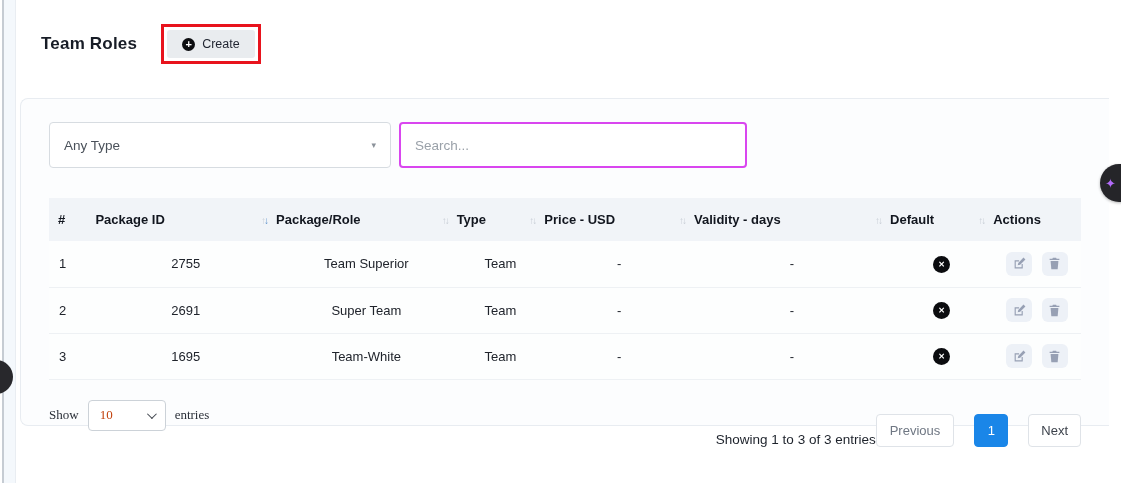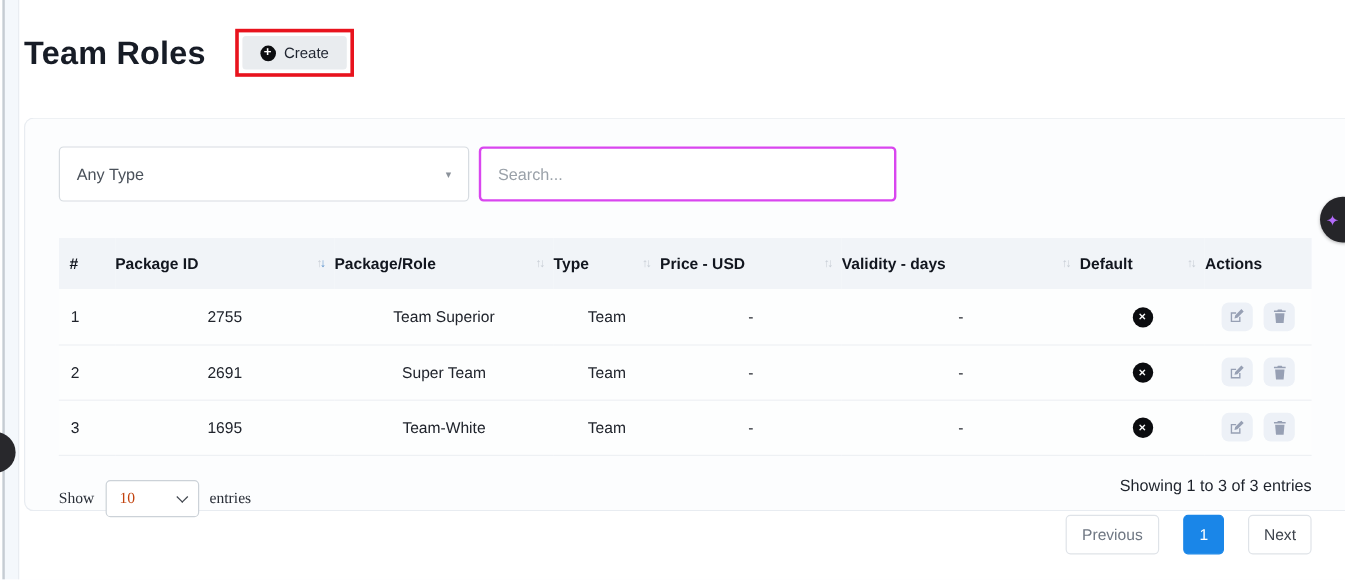--- a/index.html
+++ b/index.html
@@ -14,21 +14,21 @@
   
   .left-strip {
     position: absolute; left: 2px; top: 0; bottom: 0; width: 14px;
     background: #f4f8fc;
     border-left: 2px solid #c6ccd3;
     border-right: 1px solid #e9edf2;
   }
   
   .page-header { padding: 24px 0 0 20px; position: relative; z-index: 2; }
   .title-row { display: flex; align-items: center; }
-  .page-title { font-size: 27px; font-weight: 700; color: #171c26; letter-spacing: .2px; }
+  .page-title { font-size: 17px; font-weight: 700; color: #171c26; letter-spacing: .2px; margin-left: 21px; }
   .create-annotation {
     margin-left: 24px;
     border: 3px solid #e8131d;
     padding: 3px;
     display: inline-block;
   }
   .create-btn {
     display: inline-flex; align-items: center; gap: 7px;
     background: #e9ecef; border: none; border-radius: 3px;
     padding: 7px 15px; font-size: 12.5px; color: #1f2430;
@@ -36,21 +36,21 @@
   }
   .plus-circle {
     display: inline-flex; align-items: center; justify-content: center;
     width: 13px; height: 13px; border-radius: 50%;
     background: #0c0d10; color: #ffffff; font-size: 11px; font-weight: 700; line-height: 1;
   }
   .page-subtitle { margin-top: 11px; font-size: 12.5px; color: #7b828b; }
 
   
   .card {
-    position: absolute; left: 20px; right: 0; top: 98px; height: 328px;
+    position: absolute; left: 20px; right: 12px; top: 98px; height: 328px;
     background: #fcfdfe;
     border: 1px solid #e8ecf1; border-right: none;
     border-radius: 8px 0 0 8px;
     padding: 23px 28px 0 28px;
   }
   
   .filter-row { display: flex; gap: 8px; }
   .select-box {
     width: 342px; height: 46px; background: #ffffff;
     border: 1px solid #d7dce1; border-radius: 4px;
@@ -97,21 +97,21 @@
   
   .table-footer { display: flex; justify-content: space-between; align-items: flex-start; margin-top: 17px; }
   .show-entries { display: flex; align-items: center; gap: 9px; font-size: 13px; color: #2a2f38; margin-top: 3px; font-family: Liberation Serif, serif; }
   .page-size-box {
     width: 78px; height: 31px; border: 1px solid #ccd2d8; border-radius: 4px;
     background: #ffffff; display: flex; align-items: center; justify-content: space-between;
     padding: 0 11px; font-size: 13px; color: #c2410c; cursor: pointer;
   }
   .chev { width: 7px; height: 7px; border-right: 1.6px solid #41464e; border-bottom: 1.6px solid #41464e;
     transform: rotate(45deg) translateY(-2px); }
-  .footer-right { display: flex; flex-direction: column; align-items: flex-end; }
+  .footer-right { display: flex; flex-direction: row; align-items: flex-end; }
   .showing-text { font-size: 13.5px; color: #1d222b; }
   .pagination { display: flex; gap: 20px; margin-top: 17px; }
   .page-btn {
     height: 33px; background: #ffffff; border: 1px solid #dfe3e8; border-radius: 4px;
     font-size: 13px; font-family: "Liberation Sans", sans-serif;
     display: inline-flex; align-items: center; justify-content: center; cursor: pointer;
   }
   .page-prev { padding: 0 13px; color: #6f7783; }
   .page-current { width: 34px; background: #1a86e8; border-color: #1a86e8; color: #ffffff; }
   .page-next { padding: 0 12px; color: #3d434c; }

